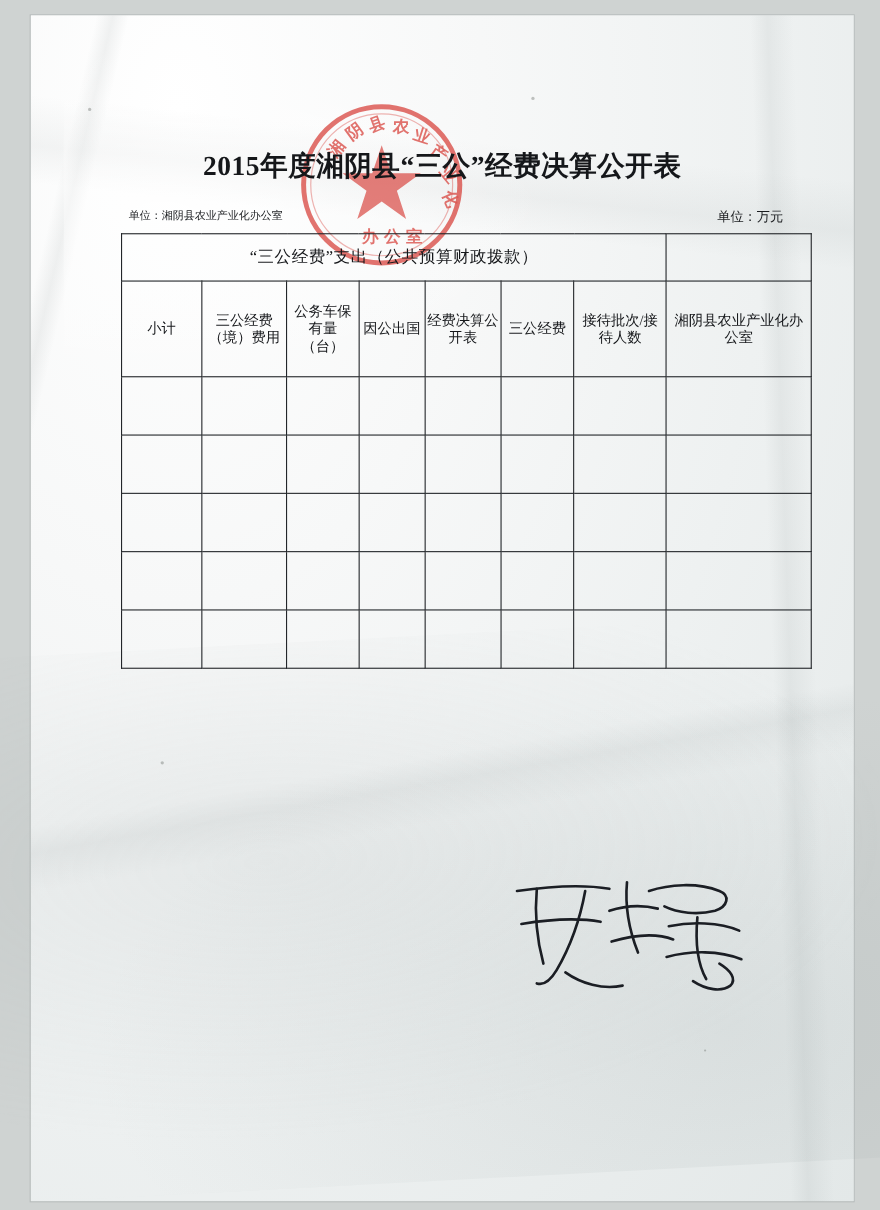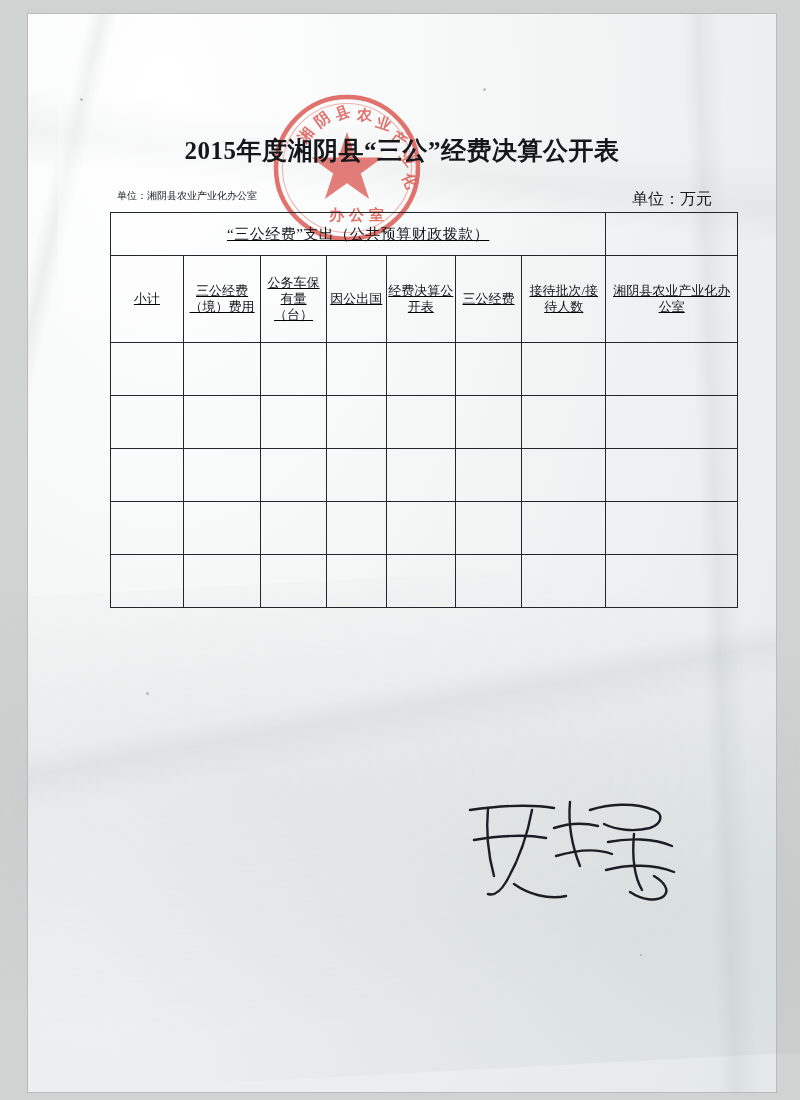--- a/index.html
+++ b/index.html
@@ -73,31 +73,30 @@
     position: absolute;
     left: 89px;
     top: 175px;
     font-size: 10px;
     color: #1a1c1f;
   }
   #unit-right {
     position: absolute;
     right: 64px;
     top: 175px;
-    font-size: 16px;
+    font-size: 12px;
     color: #1a1c1f;
   }
 
   
   #tablewrap {
     position: absolute;
     left: 82px;
     top: 198px;
     width: 628px;
-    text-decoration: underline;
   }
   table {
     border-collapse: collapse;
     width: 100%;
     table-layout: fixed;
   }
   td {
     border: 1px solid #23262a;
     text-align: center;
     vertical-align: middle;

